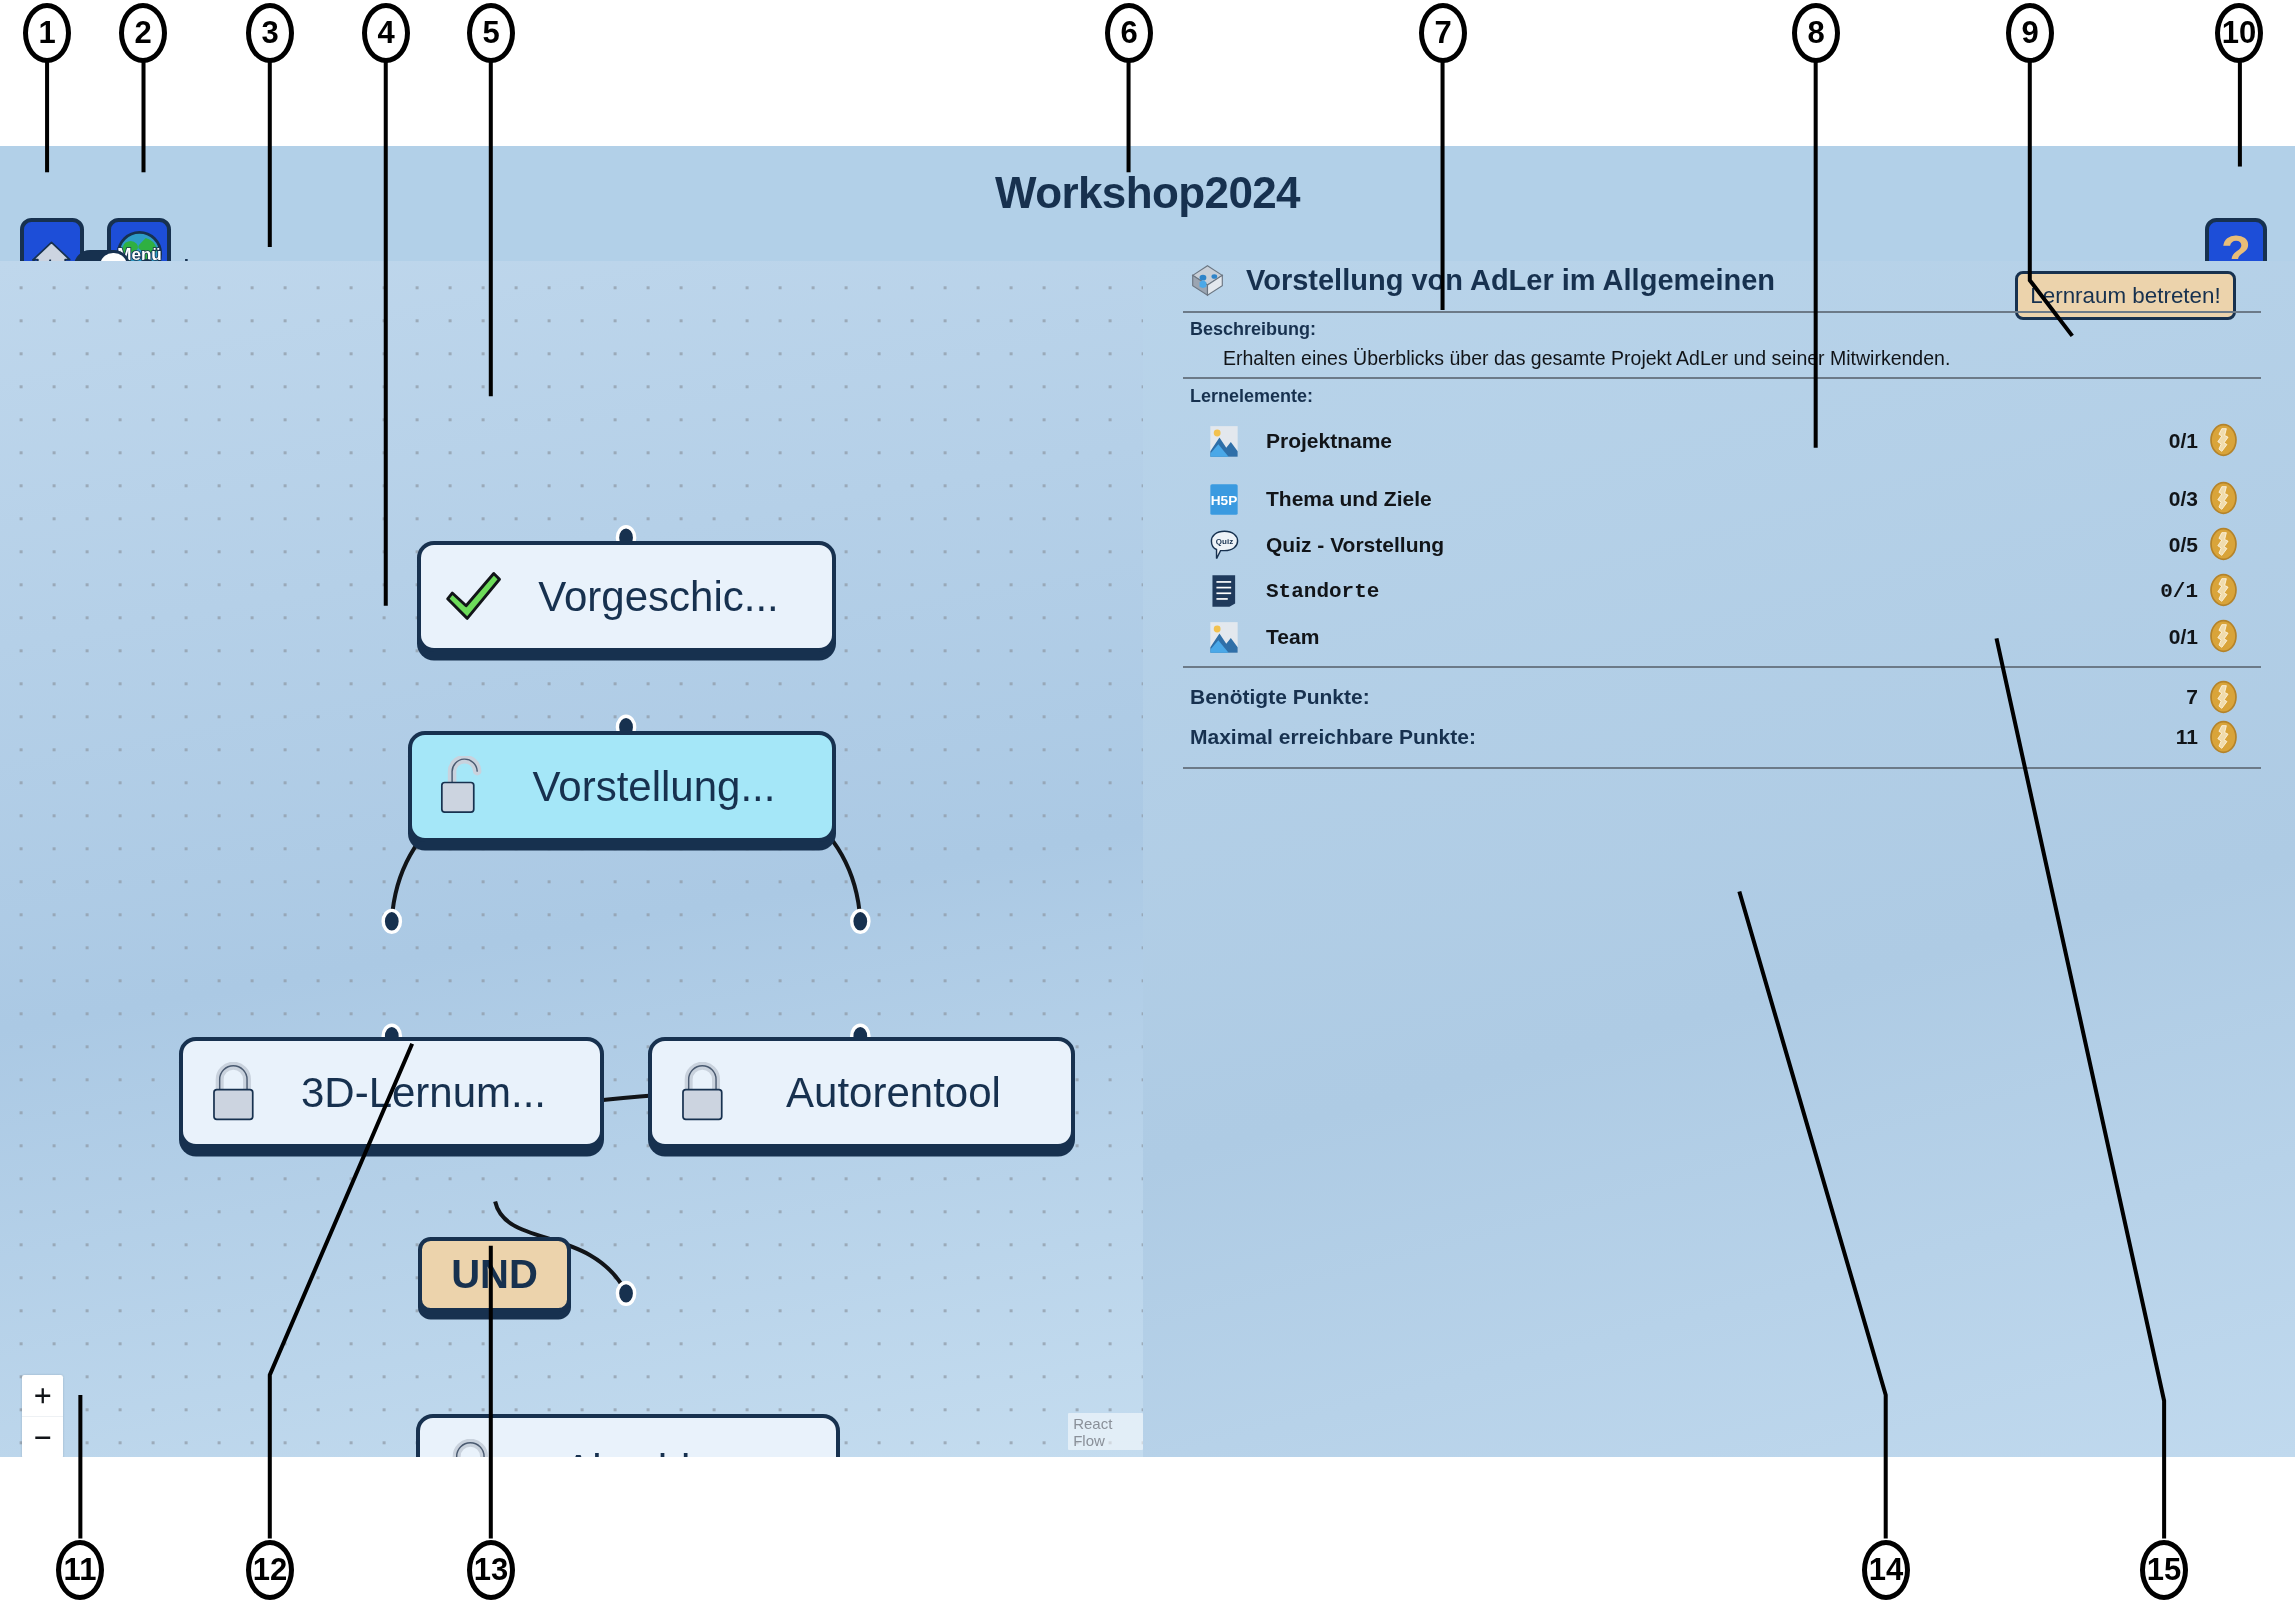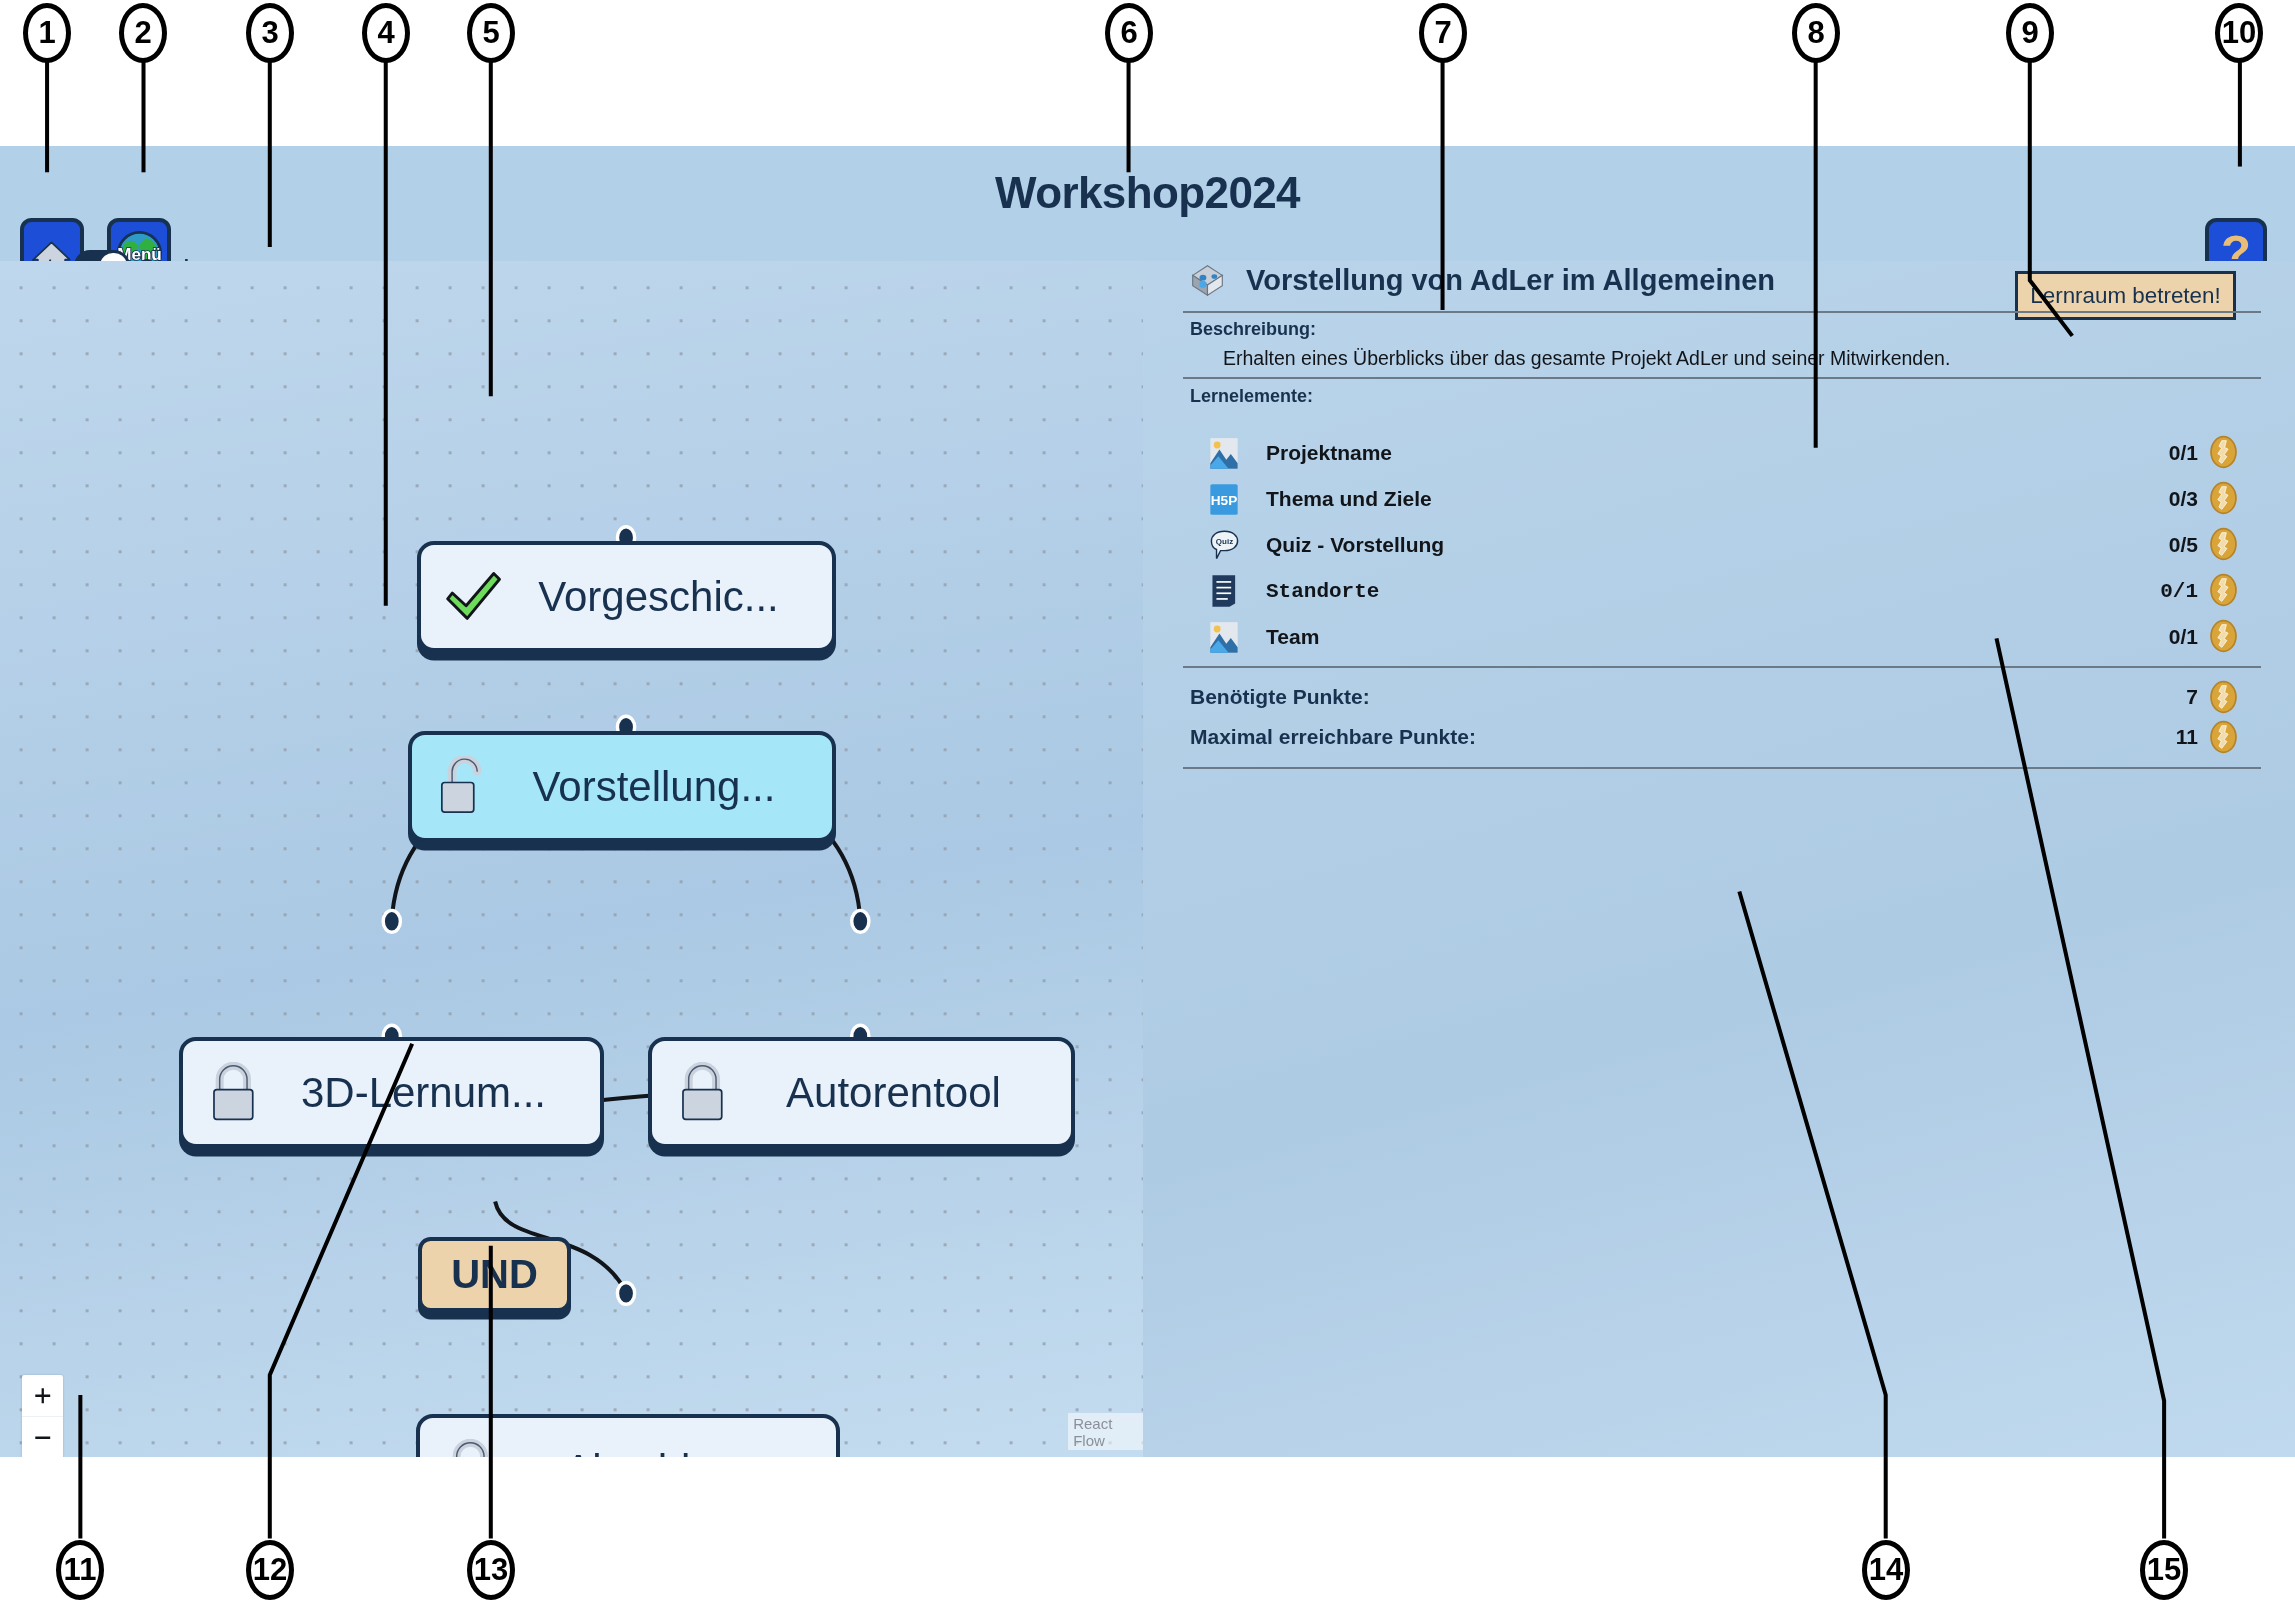--- a/index.html
+++ b/index.html
@@ -68,21 +68,21 @@
   #zoomctl{position:absolute;left:22px;top:1114px;width:41px;background:#fff;
     border-radius:2.3px;overflow:hidden;box-shadow:0 0.6px 2.3px rgba(0,0,0,.18);}
   .zbtn{height:41px;display:flex;align-items:center;justify-content:center;
     border-bottom:1.1px solid #eef1f4;cursor:pointer;}
   .zbtn:last-child{border-bottom:none;}
 
   
   #attrib{position:absolute;left:1068px;top:1152px;background:rgba(255,255,255,.52);
     padding:1.7px 5.2px;font-size:15px;color:#8a9099;border-radius:1.1px;}
   #enter-btn{position:absolute;left:2015px;top:125px;width:221px;height:49px;
-    border-radius:0;background:#ecd3ac;border:3.4px solid #17314f;box-sizing:border-box;
+    border-radius:8px;background:#ecd3ac;border:3.4px solid #17314f;box-sizing:border-box;
     display:flex;align-items:center;justify-content:center;cursor:pointer;}
   #enter-btn span{font-size:22.4px;color:#17314f;}
 
   #pane-title-row{position:absolute;left:1191px;top:118px;display:flex;align-items:center;gap:22px;}
   #pane-title{font-size:29px;font-weight:bold;color:#17314f;}
 
   .hr{position:absolute;left:1183px;width:1078px;height:1.7px;background:#6c7a88;}
   .sect-h{position:absolute;left:1190px;font-size:18px;font-weight:bold;color:#17314f;}
   #desc-text{position:absolute;left:1223px;top:201px;font-size:19.5px;color:#111418;}
 
@@ -257,21 +257,21 @@
   <div id="enter-btn">
     <span>Lernraum betreten!</span>
   </div>
 
   <div class="hr" style="top:165px;"></div>
   <div class="sect-h" style="top:173px;">Beschreibung:</div>
   <div id="desc-text">Erhalten eines Überblicks über das gesamte Projekt AdLer und seiner Mitwirkenden.</div>
   <div class="hr" style="top:231px;"></div>
   <div class="sect-h" style="top:240px;">Lernelemente:</div>
 
-  <div class="le-row" style="top:290px;">
+  <div class="le-row" style="top:278px;">
     <div class="le-icon">
       <svg width="30" height="33" viewBox="0 0 52 58">
         <rect x="2" y="2" width="48" height="54" fill="#e3e8ee"></rect>
         <circle cx="14" cy="14" r="6" fill="#f2c14e"></circle>
         <path d="M2 46 L18 22 L30 40 L38 30 L50 46 L50 56 L2 56Z" fill="#2f6fa8"></path>
         <path d="M2 50 L16 34 L34 56 L2 56Z" fill="#4aa8e8"></path>
       </svg>
     </div>
     <div class="le-name">Projektname</div>
     <div class="le-pts">0/1</div>

